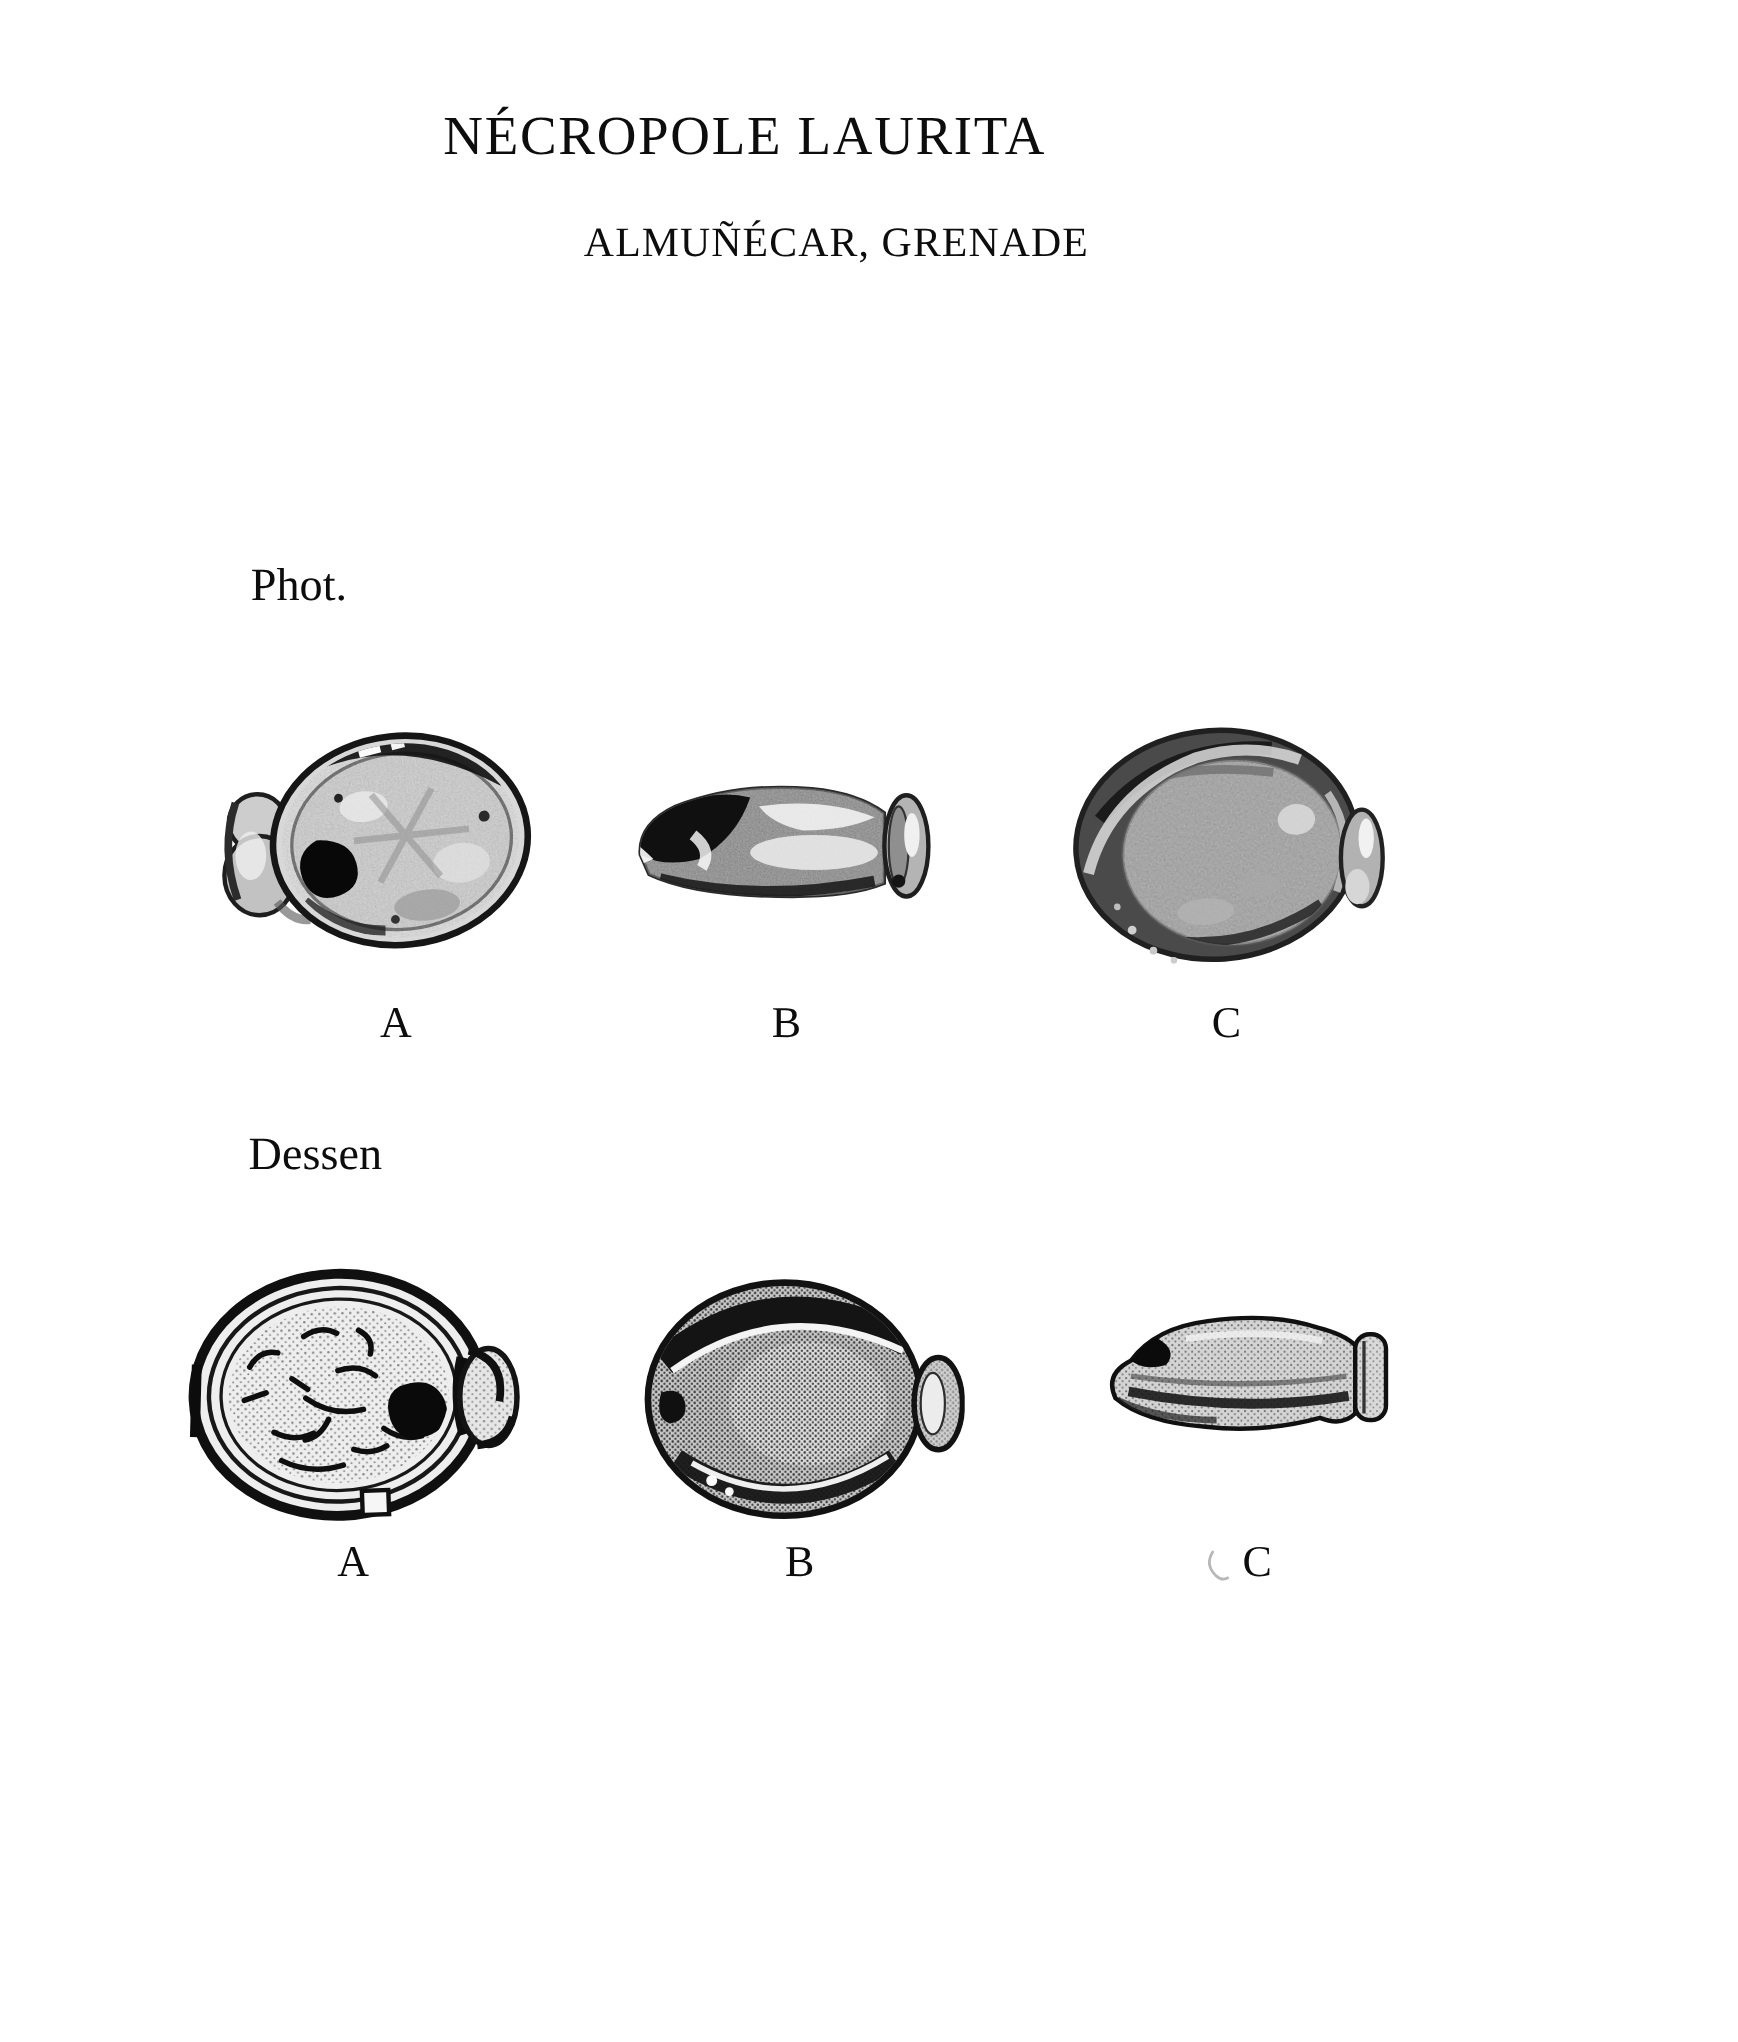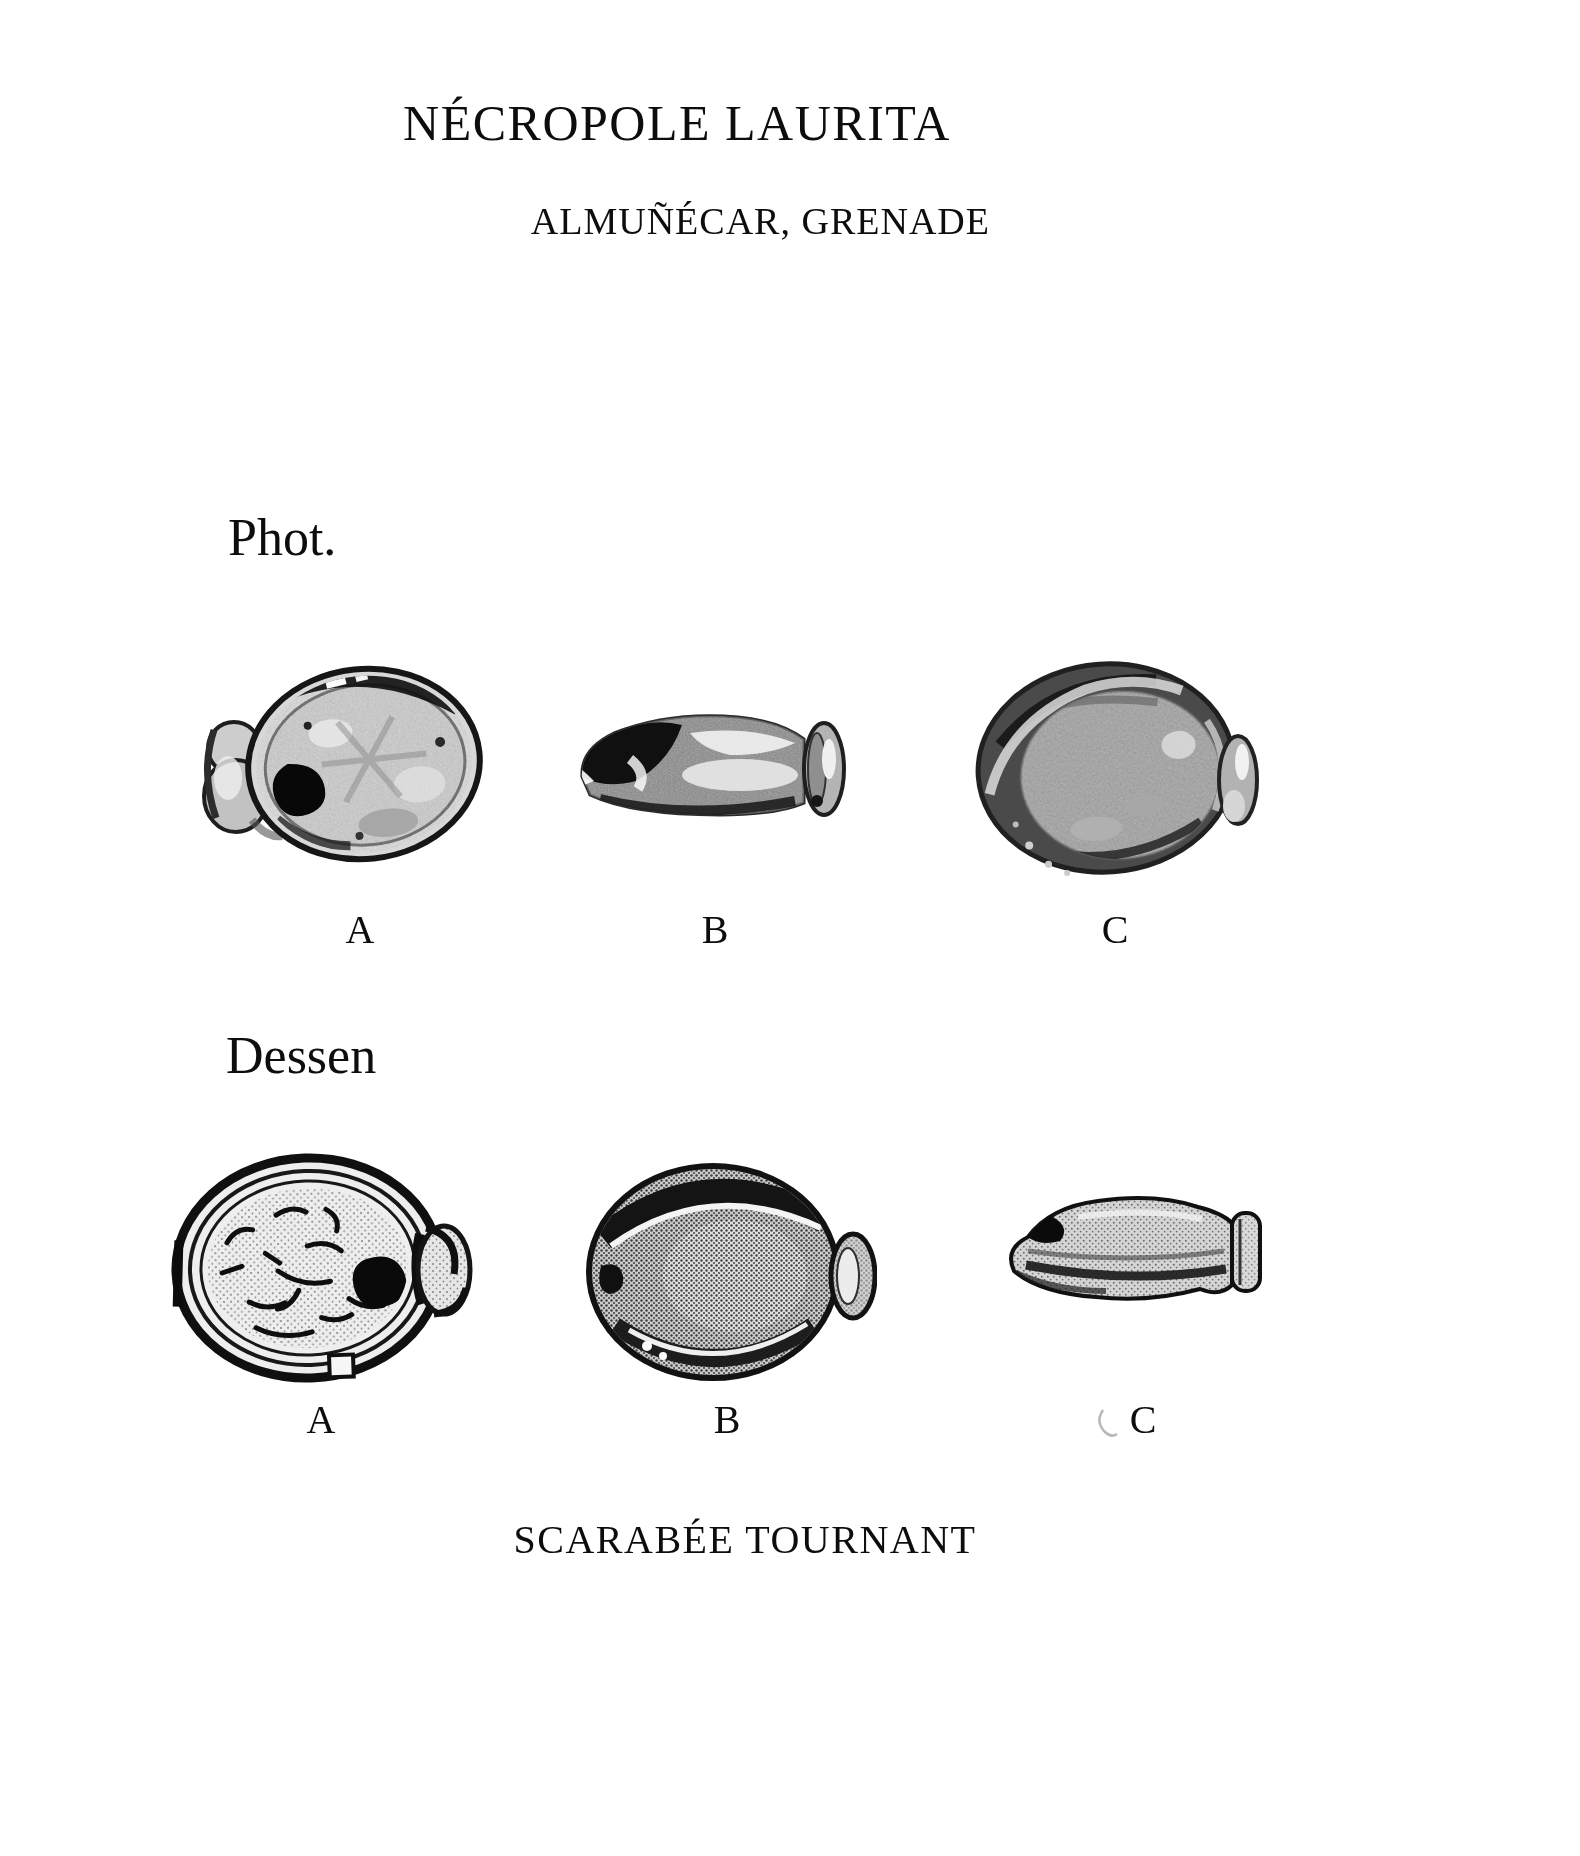--- a/index.html
+++ b/index.html
@@ -15,21 +15,21 @@
   .title{
     left:327px;top:94px;width:700px;
     font-size:50px;letter-spacing:1.5px;
     text-align:center;white-space:nowrap;
   }
   .subtitle{
     left:390px;top:199px;width:600px;
     font-size:38px;letter-spacing:1px;
     text-align:right;white-space:nowrap;
   }
-  .section-label{font-size:52px;}
+  .section-label{font-size:42px;}
   .phot-label{left:228px;top:508px;}
   .dessen-label{left:226px;top:1026px;}
   .fig-label{
     font-size:40px;width:44px;text-align:center;
   }
   .caption{
     left:445px;top:1516px;width:600px;
     font-size:40px;letter-spacing:1.5px;
     text-align:center;white-space:nowrap;
   }
@@ -259,15 +259,14 @@
   </svg>
 
   <div class="abs fig-label" style="left:299px;top:1396px">A</div>
   <div class="abs fig-label" style="left:705px;top:1396px">B</div>
   <div class="abs fig-label" style="left:1121px;top:1396px">C</div>
 
   <svg class="fig" style="left:1093px;top:1406px;width:30px;height:34px" viewBox="0 0 30 34">
     <path d="M10 4 q-8 12 2 22 q6 6 12 2" stroke="#b8b8b8" stroke-width="2.5" fill="none"></path>
   </svg>
 
-  <div class="abs caption">SCARABÉE TOURNANT</div>
 
 </div>
 
 </body></html>

